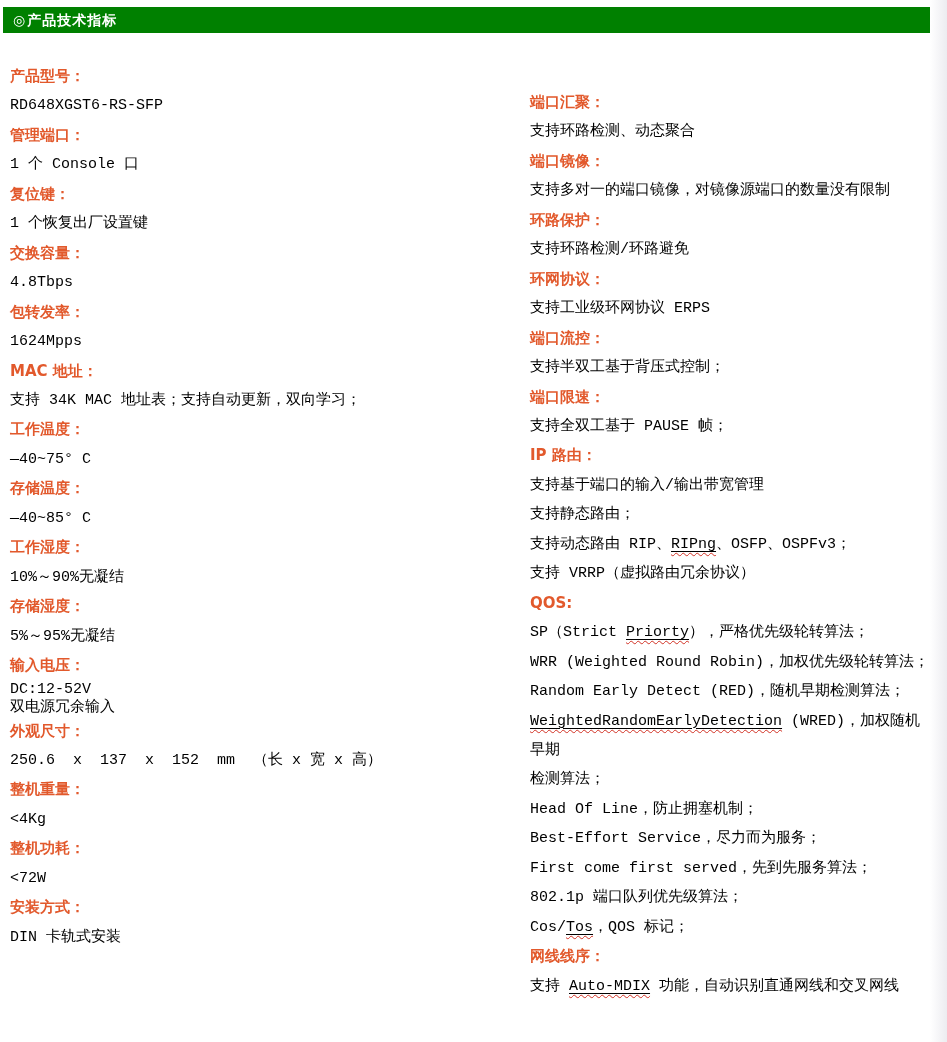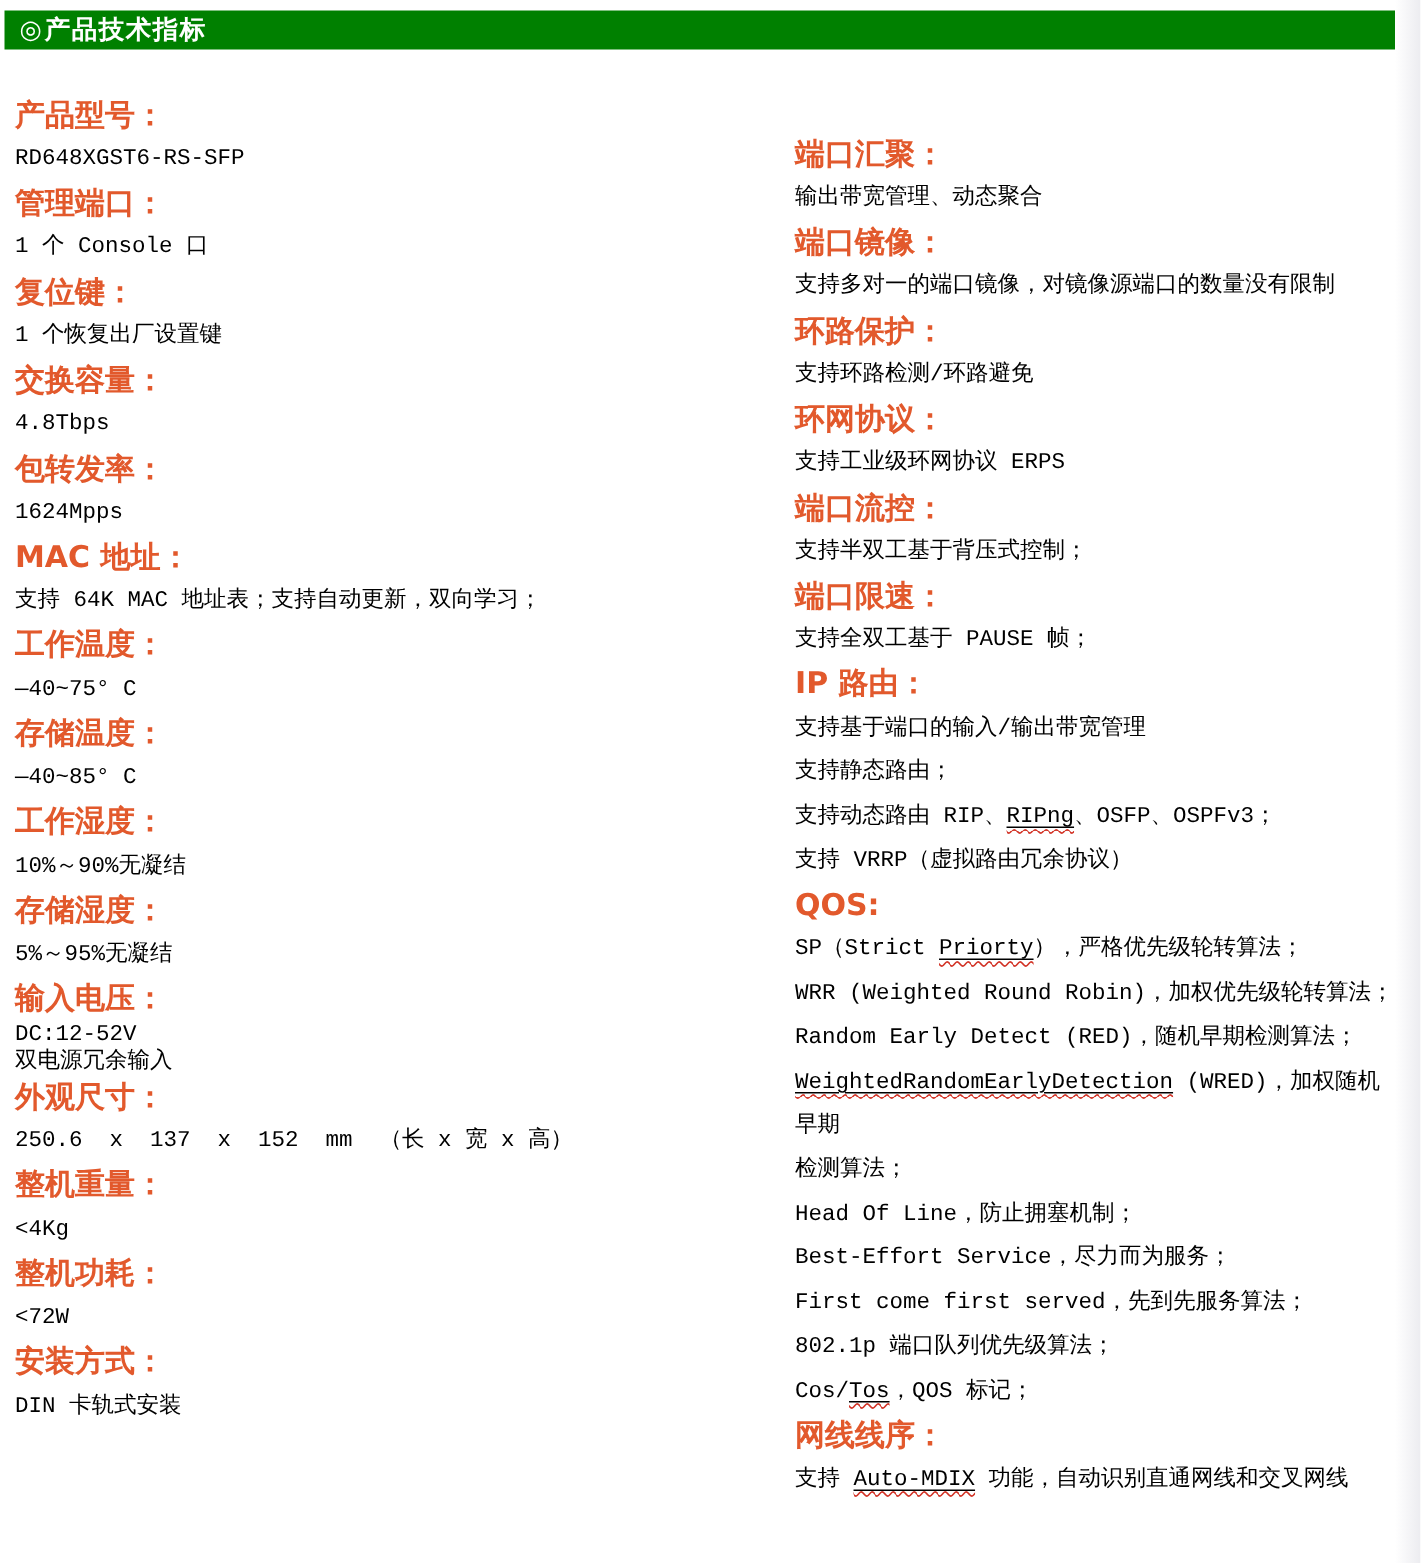--- a/index.html
+++ b/index.html
@@ -13,42 +13,42 @@
     overflow: hidden;
   }
   .header-bar {
     position: absolute;
     left: 3px; top: 7px;
     width: 927px; height: 26px;
     background: #008000;
     color: #ffffff;
     font-family: "DejaVu Sans", "Liberation Sans", sans-serif;
     font-weight: bold;
-    font-size: 17px;
+    font-size: 14px;
     line-height: 26px;
     padding-left: 10px;
     box-sizing: border-box;
     letter-spacing: 1px;
   }
   .header-bar .bullet { font-weight: normal; margin-right: 1px; }
   .content {
     position: absolute;
     top: 33px; left: 0;
     width: 930px;
     display: flex;
     align-items: flex-start;
   }
   .col { box-sizing: border-box; }
   .col-left  { width: 520px; padding: 29px 0 0 10px; }
   .col-right { width: 410px; padding: 55px 0 0 10px; }
   .spec-label {
     color: #e2592c;
     font-family: "DejaVu Sans", "Liberation Sans", sans-serif;
     font-weight: bold;
-    font-size: 20px;
+    font-size: 15px;
     line-height: 29.45px;
     white-space: pre-wrap;
   }
   .spec-line {
     line-height: 29.45px;
     white-space: pre-wrap;
   }
   .spec-line.tight { line-height: 18px; }
   
   .u {
@@ -95,21 +95,21 @@
       <div>
         <div class="spec-label">交换容量：</div>
         <div class="spec-line">4.8Tbps</div>
       </div>
       <div>
         <div class="spec-label">包转发率：</div>
         <div class="spec-line">1624Mpps</div>
       </div>
       <div>
         <div class="spec-label">MAC 地址：</div>
-        <div class="spec-line">支持 64K MAC 地址表；支持自动更新，双向学习；</div>
+        <div class="spec-line">支持 34K MAC 地址表；支持自动更新，双向学习；</div>
       </div>
       <div>
         <div class="spec-label">工作温度：</div>
         <div class="spec-line">—40~75° C</div>
       </div>
       <div>
         <div class="spec-label">存储温度：</div>
         <div class="spec-line">—40~85° C</div>
       </div>
       <div>
@@ -138,21 +138,21 @@
         <div class="spec-line">&lt;72W</div>
       </div>
       <div>
         <div class="spec-label">安装方式：</div>
         <div class="spec-line">DIN 卡轨式安装</div>
       </div>
     </div>
   <div class="col col-right" id="col-right">
       <div>
         <div class="spec-label">端口汇聚：</div>
-        <div class="spec-line">输出带宽管理、动态聚合</div>
+        <div class="spec-line">支持环路检测、动态聚合</div>
       </div>
       <div>
         <div class="spec-label">端口镜像：</div>
         <div class="spec-line">支持多对一的端口镜像，对镜像源端口的数量没有限制</div>
       </div>
       <div>
         <div class="spec-label">环路保护：</div>
         <div class="spec-line">支持环路检测/环路避免</div>
       </div>
       <div>

